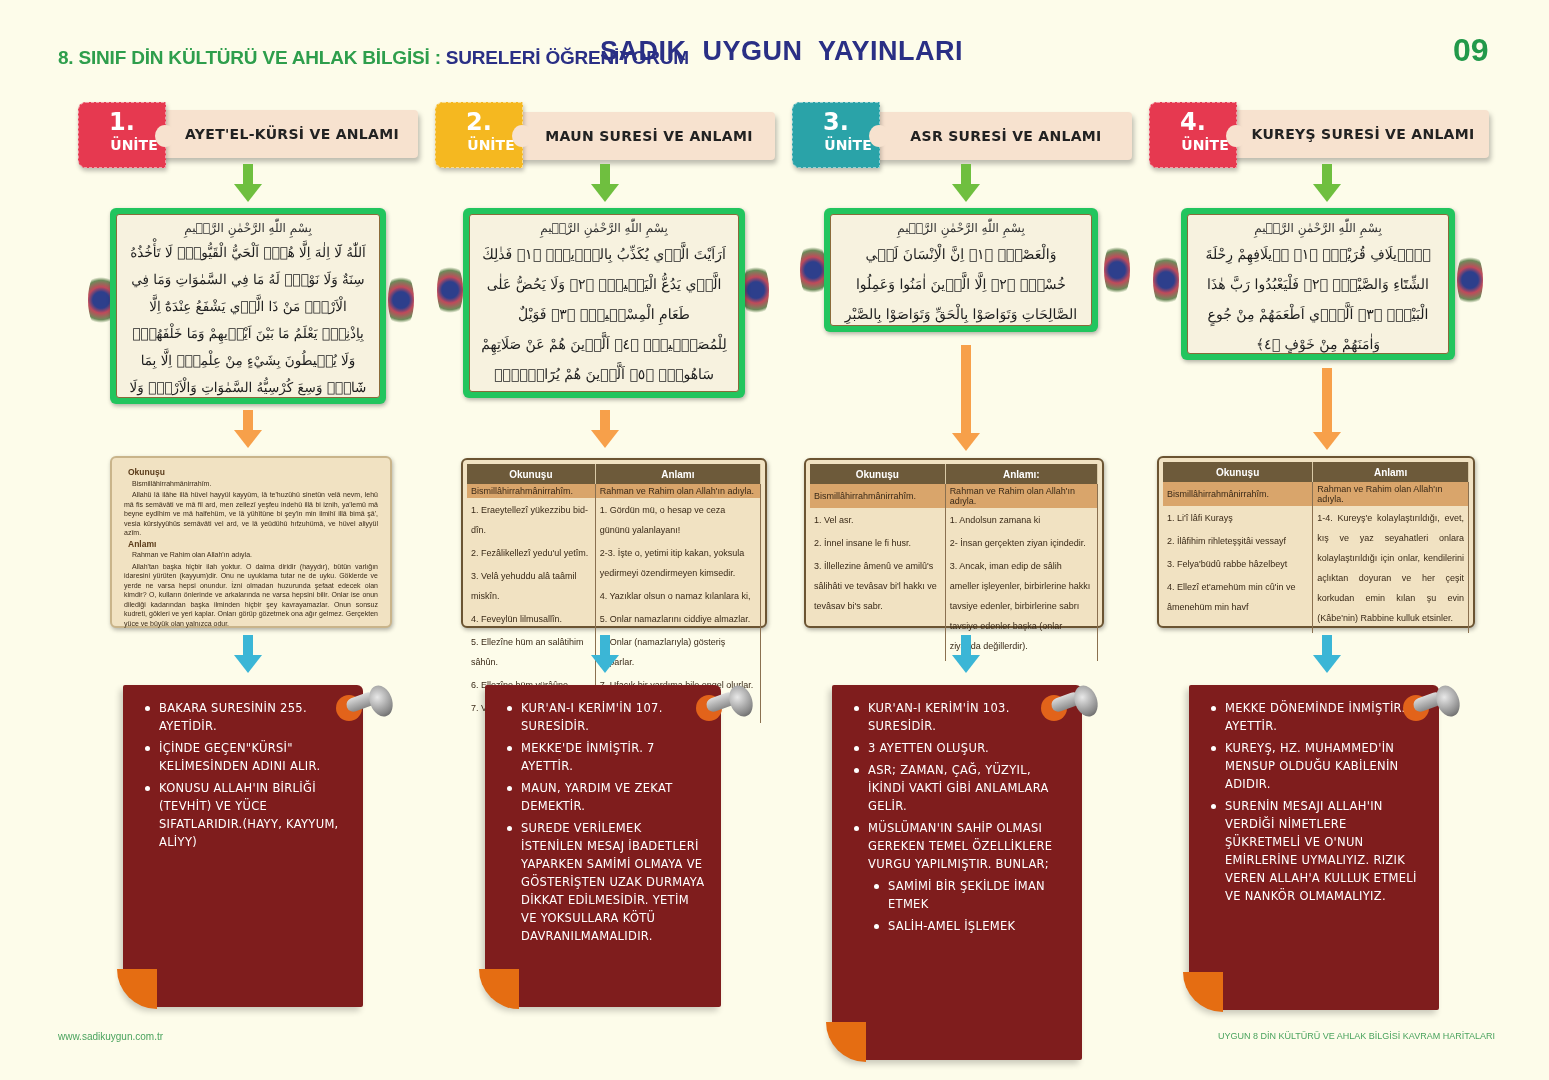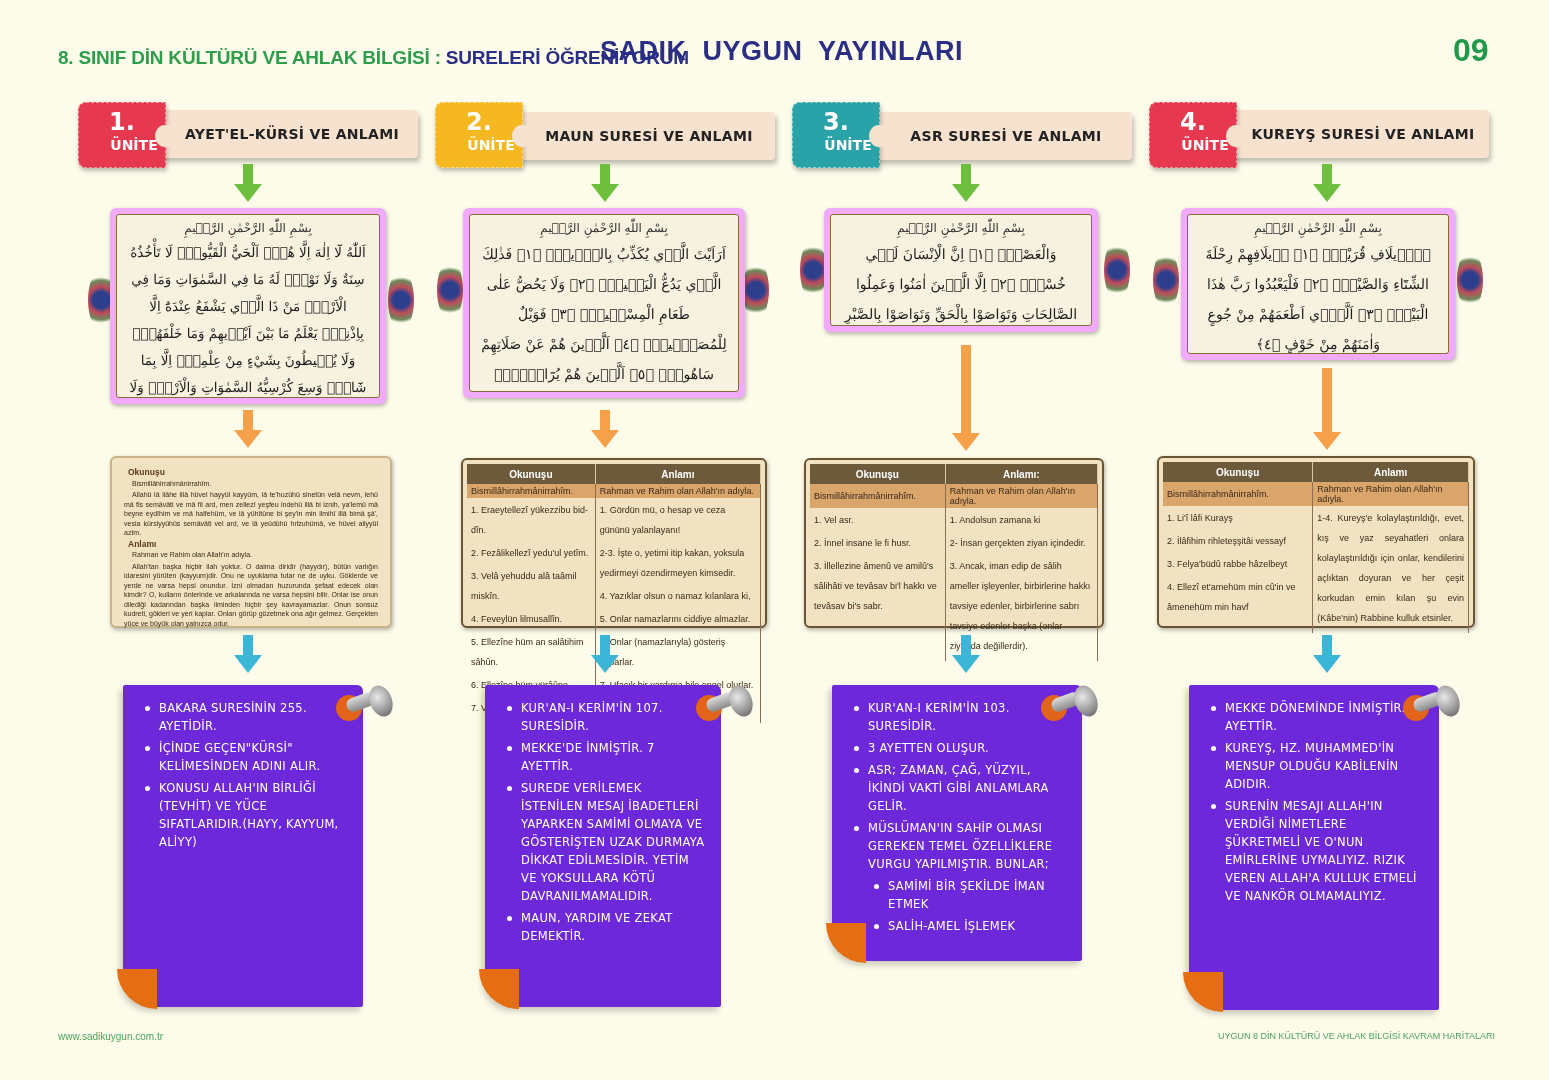--- a/index.html
+++ b/index.html
@@ -18,37 +18,37 @@
   .unit-title{font-family:"DejaVu Sans",sans-serif;font-weight:bold;font-size:14px;color:#222;letter-spacing:0.3px;}
   .unit-badge{position:absolute;left:0;top:2px;width:88px;height:66px;border-radius:8px 0 0 8px;color:#fff;text-align:center;box-shadow:1px 3px 4px rgba(0,0,0,0.25);border:1px dashed rgba(255,255,255,0.5);outline:3px solid transparent;}
   .unit-badge::after{content:"";position:absolute;right:-10px;top:22px;width:20px;height:22px;border-radius:50%;background:#f7e2cf;}
   .unit-num{font-weight:bold;font-size:24px;line-height:28px;margin-top:5px;}
   .unit-lbl{font-weight:bold;font-size:14px;line-height:18px;padding-left:24px;}
 
   .arrow{position:absolute;width:28px;height:40px;}
   .arrow .shaft{position:absolute;left:9px;top:0;width:10px;height:22px;}
   .arrow .head{position:absolute;left:0;top:20px;width:0;height:0;border-left:14px solid transparent;border-right:14px solid transparent;border-top:18px solid;}
 
-  .verse-frame{position:absolute;background:#f0abfc;border-radius:6px;padding:6px;box-shadow:1px 2px 4px rgba(0,0,0,0.3);}
+  .verse-frame{position:absolute;background:#22c55e;border-radius:6px;padding:6px;box-shadow:1px 2px 4px rgba(0,0,0,0.3);}
   .verse-inner{width:100%;height:100%;background:#f7f2df;border-radius:3px;border:1px solid #8a6a3a;direction:rtl;text-align:center;font-family:"DejaVu Serif",serif;color:#1e1e1e;padding:6px 10px;overflow:hidden;}
   .besmele{font-size:12px;color:#333;margin-bottom:4px;}
   .verse-text{font-size:17px;line-height:33px;}
   .ornament{position:absolute;width:26px;height:60px;border-radius:50%;background:radial-gradient(circle,#2d3f8c 25%,#c04a5a 40%,#6d8a5a 60%,transparent 70%);}
 
   .table-frame{position:absolute;background:#f1e2c2;border:2px solid #6b5432;border-radius:6px;padding:4px;box-shadow:1px 2px 4px rgba(0,0,0,0.3);}
   .tbl{width:100%;height:100%;border-collapse:collapse;font-family:"Liberation Sans",sans-serif;font-size:9px;color:#3a2a18;}
   .tbl th{background:#6d5a3a;color:#fff;font-weight:bold;font-size:10px;padding:3px;border-right:1px solid #d9c9a6;height:20px;}
   .tbl td{vertical-align:top;padding:2px 4px;border-right:1px solid #8a7050;}
   .tbl tr.bism td{background:#d9a56b;height:14px;vertical-align:middle;}
   .tbl td p{margin-bottom:3px;line-height:20px;}
   .prose{font-family:"Liberation Sans",sans-serif;font-size:7px;color:#3a2a18;line-height:9.5px;padding:4px 8px;}
   .prose h4{font-size:8.5px;color:#5a3a18;margin:2px 0 1px 4px;}
   .prose p{text-indent:8px;margin-bottom:2px;text-align:justify;}
 
-  .note{position:absolute;background:#6d28d9;color:#fff;box-shadow:-3px 4px 6px rgba(0,0,0,0.2);border-radius:2px 6px 2px 30px;}
+  .note{position:absolute;background:#7f1d1d;color:#fff;box-shadow:-3px 4px 6px rgba(0,0,0,0.2);border-radius:2px 6px 2px 30px;}
   .note::before{content:"";position:absolute;left:-6px;bottom:-2px;width:40px;height:40px;background:#e56d12;border-radius:0 0 0 40px;transform:rotate(0deg);}
   .note ul{list-style:none;padding:14px 14px 10px 20px;font-family:"DejaVu Sans",sans-serif;font-size:11.5px;line-height:18px;letter-spacing:0.3px;}
   .note li{position:relative;padding-left:16px;margin-bottom:4px;}
   .note li::before{content:"";position:absolute;left:2px;top:7px;width:5px;height:5px;border-radius:50%;background:#fff;}
   .note li.sub{padding-left:36px;}
   .note li.sub::before{left:22px;}
   .pin{position:absolute;width:52px;height:36px;}
   .pin .head{position:absolute;right:0;top:0;width:22px;height:32px;border-radius:50%;background:radial-gradient(circle at 40% 35%,#e8e8e8,#888 70%,#555);transform:rotate(-20deg);}
   .pin .neck{position:absolute;left:6px;top:10px;width:30px;height:14px;border-radius:7px;background:linear-gradient(#ddd,#888);transform:rotate(-20deg);}
   .pin .hole{position:absolute;left:-4px;top:10px;width:26px;height:26px;border-radius:50%;background:#e2631a;}
@@ -187,22 +187,22 @@
 
   <div class="arrow" style="left:156px;top:535px;">
       <div class="shaft" style="background:#3bb6d6"></div>
       <div class="head" style="border-top-color:#3bb6d6"></div>
     </div>
 
   <div class="note" style="left:50px;top:585px;width:236px;height:322px;">
     <ul>
       <li>KUR'AN-I KERİM'İN 107. SURESİDİR.</li>
       <li>MEKKE'DE İNMİŞTİR. 7 AYETTİR.</li>
+      <li>MAUN, YARDIM VE ZEKAT DEMEKTİR.</li>
       <li>SUREDE VERİLEMEK İSTENİLEN MESAJ İBADETLERİ YAPARKEN SAMİMİ OLMAYA VE GÖSTERİŞTEN UZAK DURMAYA DİKKAT EDİLMESİDİR. YETİM VE YOKSULLARA KÖTÜ DAVRANILMAMALIDIR.</li>
-      <li>MAUN, YARDIM VE ZEKAT DEMEKTİR.</li>
     </ul>
   </div>
   <div class="pin" style="left:265px;top:585px;">
       <div class="hole"></div>
       <div class="neck"></div>
       <div class="head"></div>
     </div>
 </div>
 
 <div class="col" style="left:792px;">
@@ -259,21 +259,21 @@
       </tr>
     </tbody>
       </table>
   </div>
 
   <div class="arrow" style="left:160px;top:535px;">
       <div class="shaft" style="background:#3bb6d6"></div>
       <div class="head" style="border-top-color:#3bb6d6"></div>
     </div>
 
-  <div class="note" style="left:40px;top:585px;width:250px;height:276px;">
+  <div class="note" style="left:40px;top:585px;width:250px;height:375px;">
     <ul>
       <li>KUR'AN-I KERİM'İN 103. SURESİDİR.</li>
       <li>3 AYETTEN OLUŞUR.</li>
       <li>ASR; ZAMAN, ÇAĞ, YÜZYIL, İKİNDİ VAKTİ GİBİ ANLAMLARA GELİR.</li>
       <li>MÜSLÜMAN'IN SAHİP OLMASI GEREKEN TEMEL ÖZELLİKLERE VURGU YAPILMIŞTIR. BUNLAR;</li>
       <li class="sub">SAMİMİ BİR ŞEKİLDE İMAN ETMEK</li>
       <li class="sub">SALİH-AMEL İŞLEMEK</li>
     </ul>
   </div>
   <div class="pin" style="left:253px;top:585px;">

